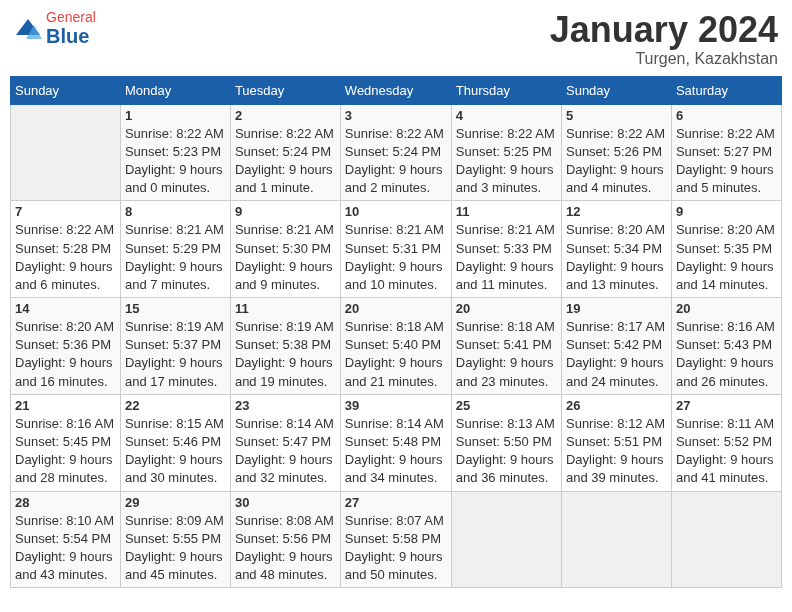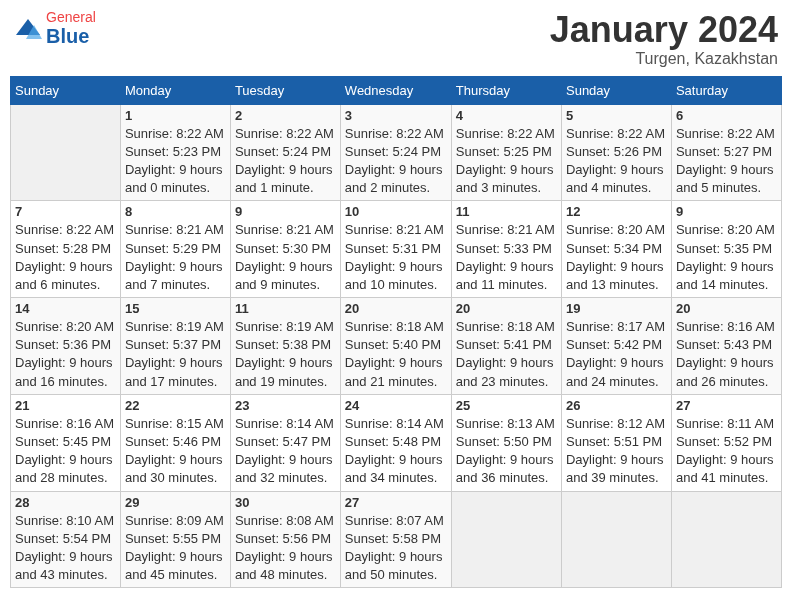--- a/index.html
+++ b/index.html
@@ -228,21 +228,21 @@
         </td>
         <td>
           <span class="day-num">22</span>
           <div class="day-info">Sunrise: 8:15 AM<br>Sunset: 5:46 PM<br>Daylight: 9 hours and 30 minutes.</div>
         </td>
         <td>
           <span class="day-num">23</span>
           <div class="day-info">Sunrise: 8:14 AM<br>Sunset: 5:47 PM<br>Daylight: 9 hours and 32 minutes.</div>
         </td>
         <td>
-          <span class="day-num">24</span>
+          <span class="day-num">39</span>
           <div class="day-info">Sunrise: 8:14 AM<br>Sunset: 5:48 PM<br>Daylight: 9 hours and 34 minutes.</div>
         </td>
         <td>
           <span class="day-num">25</span>
           <div class="day-info">Sunrise: 8:13 AM<br>Sunset: 5:50 PM<br>Daylight: 9 hours and 36 minutes.</div>
         </td>
         <td>
           <span class="day-num">26</span>
           <div class="day-info">Sunrise: 8:12 AM<br>Sunset: 5:51 PM<br>Daylight: 9 hours and 39 minutes.</div>
         </td>

